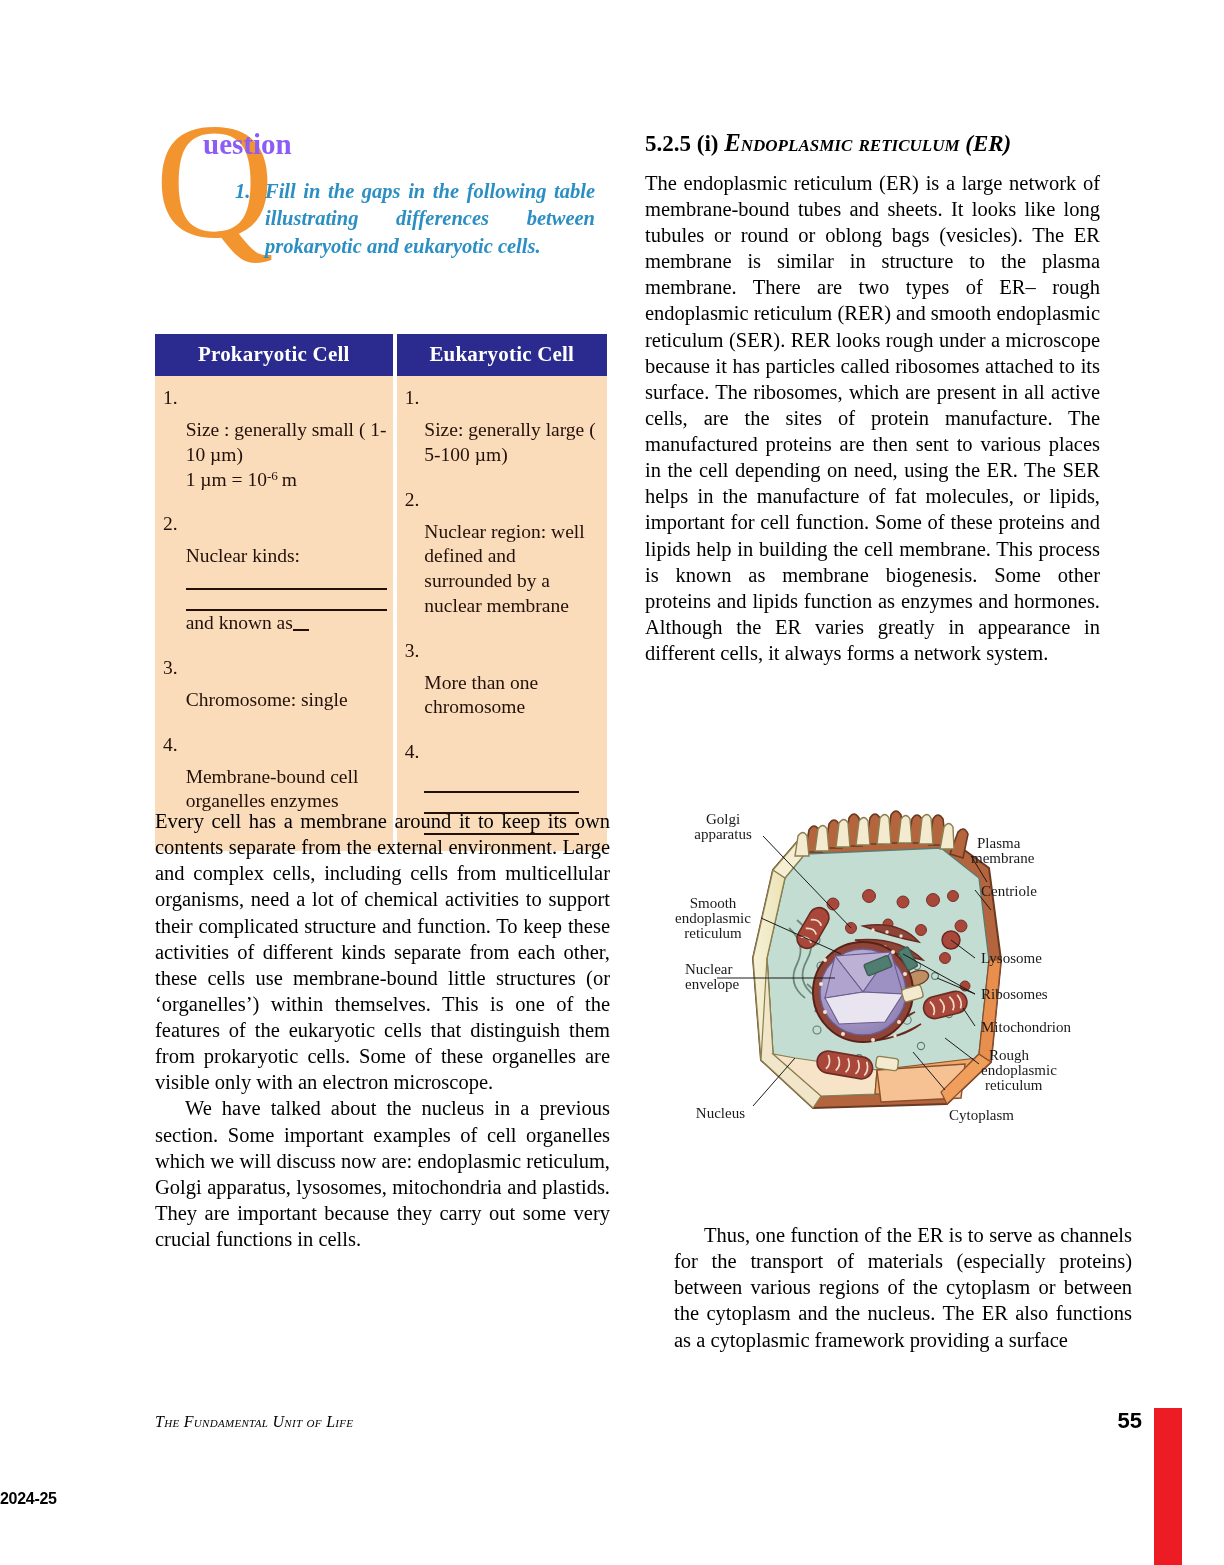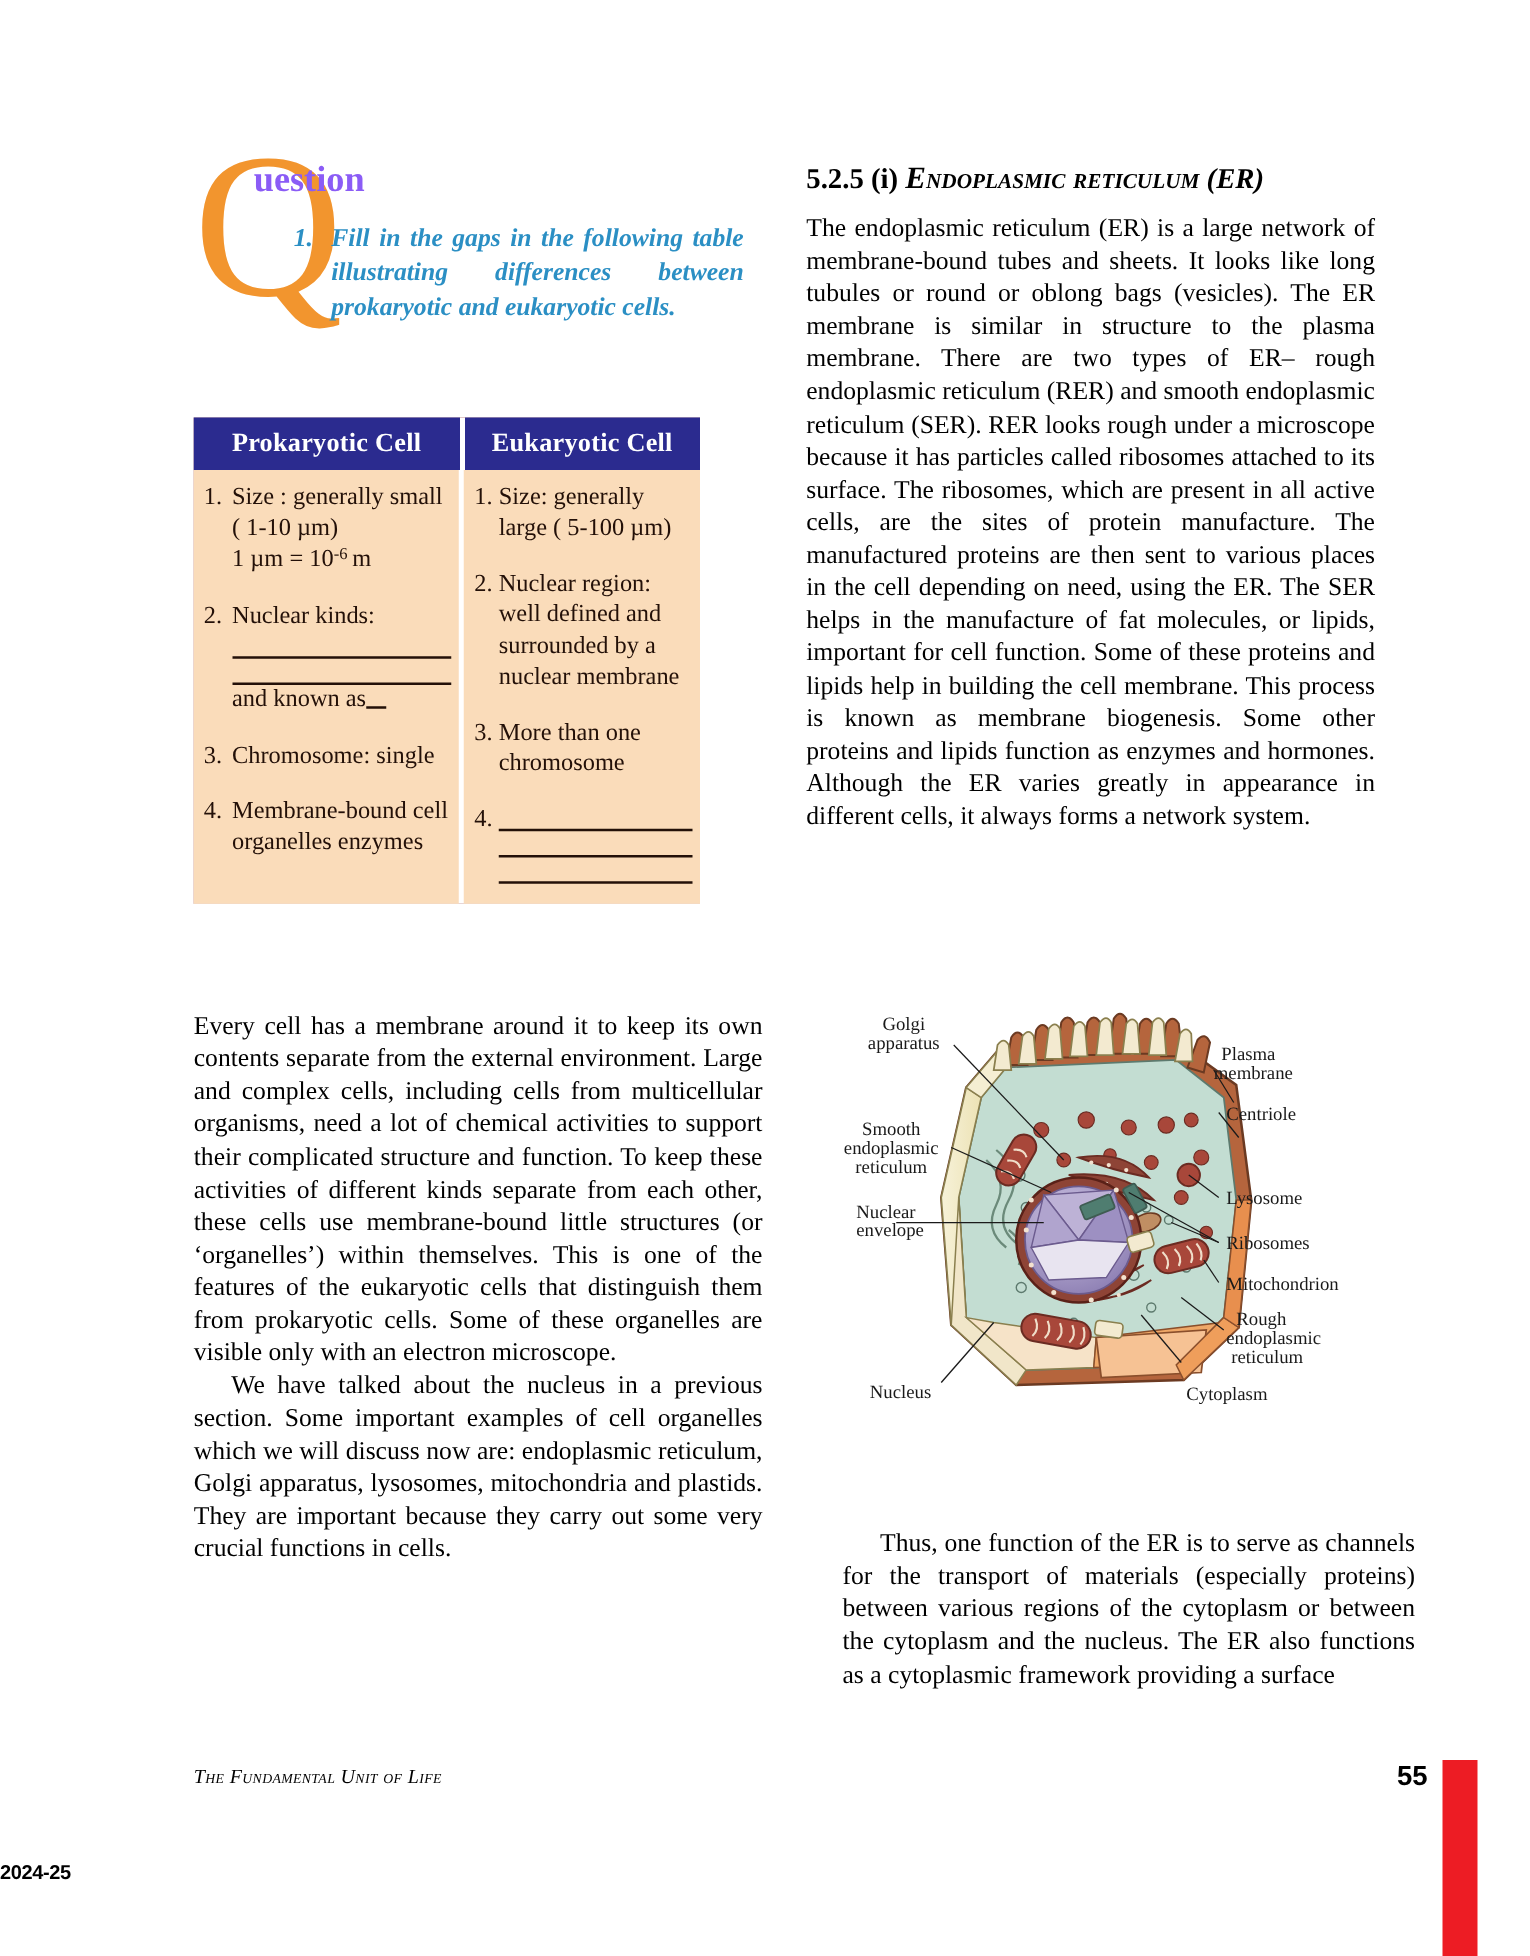--- a/index.html
+++ b/index.html
@@ -86,22 +86,22 @@
     flex: 1 1 auto;
     text-align: justify;
     text-align-last: left;
   }
 
   
   .cmp-table {
     position: absolute;
     left: 155px;
     top: 334px;
-    width: 405px;
-    background: #7f1d1d;
+    width: 452px;
+    background: #f0abfc;
     border-collapse: collapse;
   }
   .cmp-head-row {
     display: flex;
     background: #ffffff;
   }
   .cmp-th {
     background: #2b2b8f;
     color: #ffffff;
     font-weight: 700;
@@ -133,20 +133,21 @@
     margin-bottom: 20px;
   }
   .cmp-item:last-child { margin-bottom: 0; }
   .cmp-n {
     flex: 0 0 auto;
     padding-right: 8px;
   }
   .cmp-n.tight { padding-right: 5px; }
   .cmp-c {
     flex: 1 1 auto;
+    margin-top: 32px;
   }
   .blankline {
     display: block;
     border-bottom: 2px solid #231008;
     height: 19px;
     width: 100%;
   }
   .blankline.short { width: 155px; }
   .inline-blank {
     display: inline-block;

